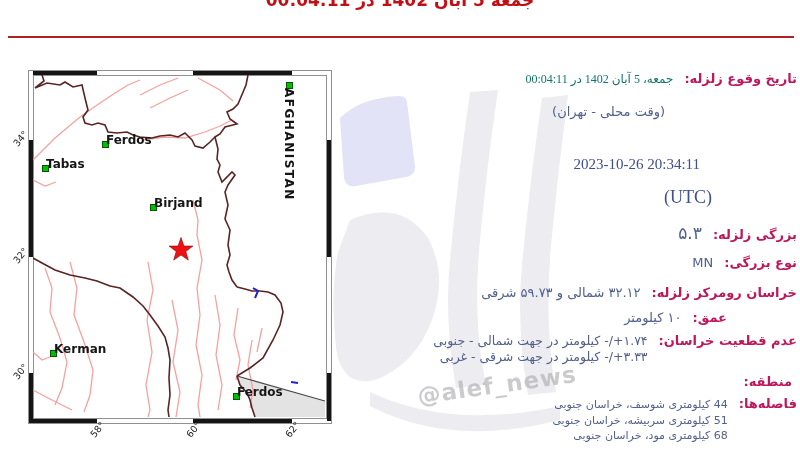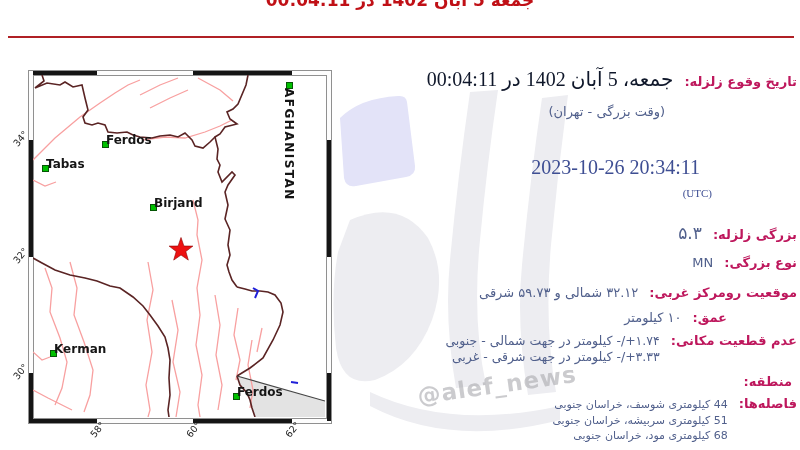--- a/index.html
+++ b/index.html
@@ -28,23 +28,23 @@
   .city .sq{position:absolute;width:5px;height:5px;background:#00c000;border:1px solid #055505;}
   .city .nm{position:absolute;left:4px;top:-8px;font-size:12px;font-weight:bold;color:#161616;white-space:nowrap;}
   .country-label{position:absolute;left:282px;top:88px;writing-mode:vertical-lr;
                  font-size:12px;font-weight:bold;letter-spacing:1.5px;color:#141414;}
   .tick{position:absolute;font-size:9.5px;color:#1a1a1a;transform:rotate(-50deg);white-space:nowrap;}
   
   .row{position:absolute;direction:rtl;display:flex;align-items:baseline;gap:11px;
        color:#51608c;font-size:13px;line-height:18px;white-space:nowrap;}
   .row .lbl{font-weight:bold;color:#be185d;}
   .val{color:#51608c;}
-  .val-mixed{font-family:"Liberation Serif","DejaVu Sans",serif;font-size:20px;color:#0f172a;}
+  .val-mixed{font-family:"Liberation Serif","DejaVu Sans",serif;font-size:12px;color:#0f766e;}
   .serifline{position:absolute;direction:ltr;font-family:"Liberation Serif","DejaVu Serif",serif;
-             color:#3e4e93;font-size:20px;}
+             color:#3e4e93;font-size:15px;}
   .bigmag{font-size:17px;}
   .stack{display:flex;flex-direction:column;text-align:right;white-space:nowrap;}
   .stack .ln{font-size:12.5px;line-height:16px;}
   .stack .ln3{font-size:11px;line-height:15.5px;}
 </style>
 </head>
 <body>
 
 <div id="stage">
 
@@ -140,47 +140,47 @@
   <span class="tick" style="left:284px;top:424px">62°</span>
   <span class="tick" style="left:12px;top:133px">34°</span>
   <span class="tick" style="left:12px;top:250px">32°</span>
   <span class="tick" style="left:12px;top:366px">30°</span>
 
   <div class="row" style="top:70px;right:3px">
     <span class="lbl">تاریخ وقوع زلزله:</span>
     <span class="val val-mixed">جمعه، 5 آبان 1402 در 00:04:11</span>
   </div>
   <div class="row" style="top:103px;right:135px">
-    <span class="val">(وقت بزرگی - تهران)</span>
+    <span class="val">(وقت محلی - تهران)</span>
   </div>
   <div class="serifline" style="top:156px;right:100px">2023-10-26 20:34:11</div>
-  <div class="serifline" style="top:187px;right:88px;font-size:11px">(UTC)</div>
+  <div class="serifline" style="top:187px;right:88px;font-size:18px">(UTC)</div>
 
   <div class="row" style="top:224px;right:3px">
     <span class="lbl">بزرگی زلزله:</span>
     <span class="val bigmag">۵.۳</span>
   </div>
 
   <div class="row" style="top:254px;right:3px">
     <span class="lbl">نوع بزرگی:</span>
     <span class="val">MN</span>
   </div>
 
   <div class="row" style="top:284px;right:3px">
-    <span class="lbl">موقعیت رومرکز غربی:</span>
+    <span class="lbl">خراسان رومرکز زلزله:</span>
     <span class="val">۳۲.۱۲ شمالی و ۵۹.۷۳ شرقی</span>
   </div>
 
   <div class="row" style="top:309px;right:73px">
     <span class="lbl">عمق:</span>
     <span class="val">۱۰ کیلومتر</span>
   </div>
 
   <div class="row" style="top:332px;right:3px">
-    <span class="lbl">عدم قطعیت مکانی:</span>
+    <span class="lbl">عدم قطعیت خراسان:</span>
     <span class="stack">
       <span class="ln val">‪-/+۱.۷۴‬ کیلومتر در جهت شمالی - جنوبی</span>
       <span class="ln val">‪-/+۳.۳۳‬ کیلومتر در جهت شرقی - غربی</span>
     </span>
   </div>
 
   <div class="row" style="top:373px;right:8px">
     <span class="lbl">منطقه:</span>
   </div>
 

